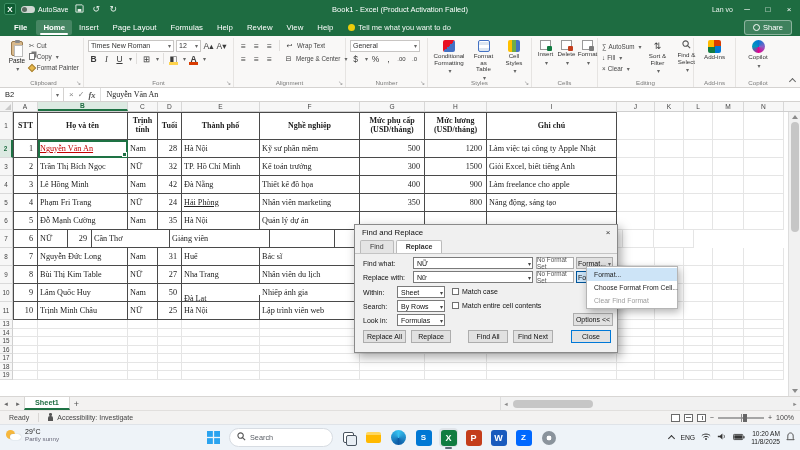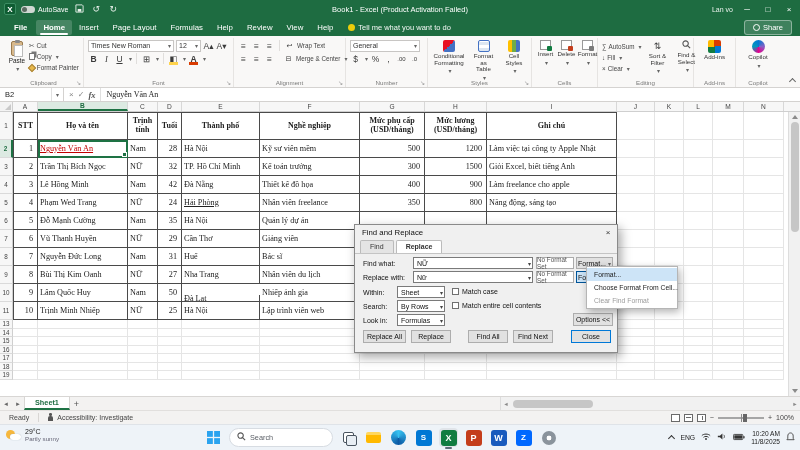--- a/index.html
+++ b/index.html
@@ -487,21 +487,21 @@
         <div class="cell" style="width: 31px;"></div>
         <div class="cell" style="width: 40px;"></div>
       </div>
       <div class="grow" style="height: 18px;">
         <div class="rowhdr sel">2</div>
         <div class="cell tb tleft num" style="width: 25px;">1</div>
         <div class="cell tb selcell redtext" style="width: 90px;">Nguyễn Văn An</div>
         <div class="cell tb" style="width: 30px;">Nam</div>
         <div class="cell tb num" style="width: 24px;">28</div>
         <div class="cell tb" style="width: 78px;">Hà Nội</div>
-        <div class="cell tb" style="width: 100px;">Kỹ sư viên mềm</div>
+        <div class="cell tb" style="width: 100px;">Kỹ sư phần mềm</div>
         <div class="cell tb num" style="width: 65px;">500</div>
         <div class="cell tb num" style="width: 62px;">1200</div>
         <div class="cell tb" style="width: 130px;">Làm việc tại công ty Apple Nhật</div>
         <div class="cell" style="width: 38px;"></div>
         <div class="cell" style="width: 29px;"></div>
         <div class="cell" style="width: 29px;"></div>
         <div class="cell" style="width: 31px;"></div>
         <div class="cell" style="width: 40px;"></div>
       </div>
       <div class="grow" style="height: 18px;">
@@ -534,25 +534,25 @@
         <div class="cell tb" style="width: 130px;">Làm freelance cho apple</div>
         <div class="cell" style="width: 38px;"></div>
         <div class="cell" style="width: 29px;"></div>
         <div class="cell" style="width: 29px;"></div>
         <div class="cell" style="width: 31px;"></div>
         <div class="cell" style="width: 40px;"></div>
       </div>
       <div class="grow" style="height: 18px;">
         <div class="rowhdr">5</div>
         <div class="cell tb tleft num" style="width: 25px;">4</div>
-        <div class="cell tb" style="width: 90px;">Phạm Wed Trang</div>
+        <div class="cell tb" style="width: 90px;">Phạm Fri Trang</div>
         <div class="cell tb" style="width: 30px;">NỮ</div>
         <div class="cell tb num" style="width: 24px;">24</div>
         <div class="cell tb" style="width: 78px; text-decoration: underline;">Hải Phòng</div>
-        <div class="cell tb" style="width: 100px;">Nhân viên freelance</div>
+        <div class="cell tb" style="width: 100px;">Nhân viên marketing</div>
         <div class="cell tb num" style="width: 65px;">350</div>
         <div class="cell tb num" style="width: 62px;">800</div>
         <div class="cell tb" style="width: 130px;">Năng động, sáng tạo</div>
         <div class="cell" style="width: 38px;"></div>
         <div class="cell" style="width: 29px;"></div>
         <div class="cell" style="width: 29px;"></div>
         <div class="cell" style="width: 31px;"></div>
         <div class="cell" style="width: 40px;"></div>
       </div>
       <div class="grow" style="height: 18px;">
@@ -568,21 +568,20 @@
         <div class="cell tb" style="width: 130px;"></div>
         <div class="cell" style="width: 38px;"></div>
         <div class="cell" style="width: 29px;"></div>
         <div class="cell" style="width: 29px;"></div>
         <div class="cell" style="width: 31px;"></div>
         <div class="cell" style="width: 40px;"></div>
       </div>
       <div class="grow" style="height: 18px;">
         <div class="rowhdr">7</div>
         <div class="cell tb tleft num" style="width: 25px;">6</div>
-        <div class="cell tb" style="width: 90px;">Vũ Thanh Huyền</div>
         <div class="cell tb" style="width: 30px;">NỮ</div>
         <div class="cell tb num" style="width: 24px;">29</div>
         <div class="cell tb" style="width: 78px;">Cần Thơ</div>
         <div class="cell tb" style="width: 100px;">Giảng viên</div>
         <div class="cell tb num" style="width: 65px;"></div>
         <div class="cell tb num" style="width: 62px;"></div>
         <div class="cell tb" style="width: 130px;"></div>
         <div class="cell" style="width: 38px;"></div>
         <div class="cell" style="width: 29px;"></div>
         <div class="cell" style="width: 29px;"></div>
@@ -602,21 +601,21 @@
         <div class="cell tb" style="width: 130px;"></div>
         <div class="cell" style="width: 38px;"></div>
         <div class="cell" style="width: 29px;"></div>
         <div class="cell" style="width: 29px;"></div>
         <div class="cell" style="width: 31px;"></div>
         <div class="cell" style="width: 40px;"></div>
       </div>
       <div class="grow" style="height: 18px;">
         <div class="rowhdr">9</div>
         <div class="cell tb tleft num" style="width: 25px;">8</div>
-        <div class="cell tb" style="width: 90px;">Bùi Thị Kim Oanh</div>
+        <div class="cell tb" style="width: 90px;">Bùi Thị Kim Table</div>
         <div class="cell tb" style="width: 30px;">NỮ</div>
         <div class="cell tb num" style="width: 24px;">27</div>
         <div class="cell tb" style="width: 78px;">Nha Trang</div>
         <div class="cell tb" style="width: 100px;">Nhân viên du lịch</div>
         <div class="cell tb num" style="width: 65px;"></div>
         <div class="cell tb num" style="width: 62px;"></div>
         <div class="cell tb" style="width: 130px;"></div>
         <div class="cell" style="width: 38px;"></div>
         <div class="cell" style="width: 29px;"></div>
         <div class="cell" style="width: 29px;"></div>
@@ -636,21 +635,21 @@
         <div class="cell tb" style="width: 130px;"></div>
         <div class="cell" style="width: 38px;"></div>
         <div class="cell" style="width: 29px;"></div>
         <div class="cell" style="width: 29px;"></div>
         <div class="cell" style="width: 31px;"></div>
         <div class="cell" style="width: 40px;"></div>
       </div>
       <div class="grow" style="height: 18px;">
         <div class="rowhdr">11</div>
         <div class="cell tb tleft num" style="width: 25px;">10</div>
-        <div class="cell tb" style="width: 90px;">Trịnh Minh Nhiếp</div>
+        <div class="cell tb" style="width: 90px;">Trịnh Minh Châu</div>
         <div class="cell tb" style="width: 30px;">NỮ</div>
         <div class="cell tb num" style="width: 24px;">25</div>
         <div class="cell tb" style="width: 78px;">Hà Nội</div>
         <div class="cell tb" style="width: 100px;">Lập trình viên web</div>
         <div class="cell tb num" style="width: 65px;"></div>
         <div class="cell tb num" style="width: 62px;"></div>
         <div class="cell tb" style="width: 130px;"></div>
         <div class="cell" style="width: 38px;"></div>
         <div class="cell" style="width: 29px;"></div>
         <div class="cell" style="width: 29px;"></div>

